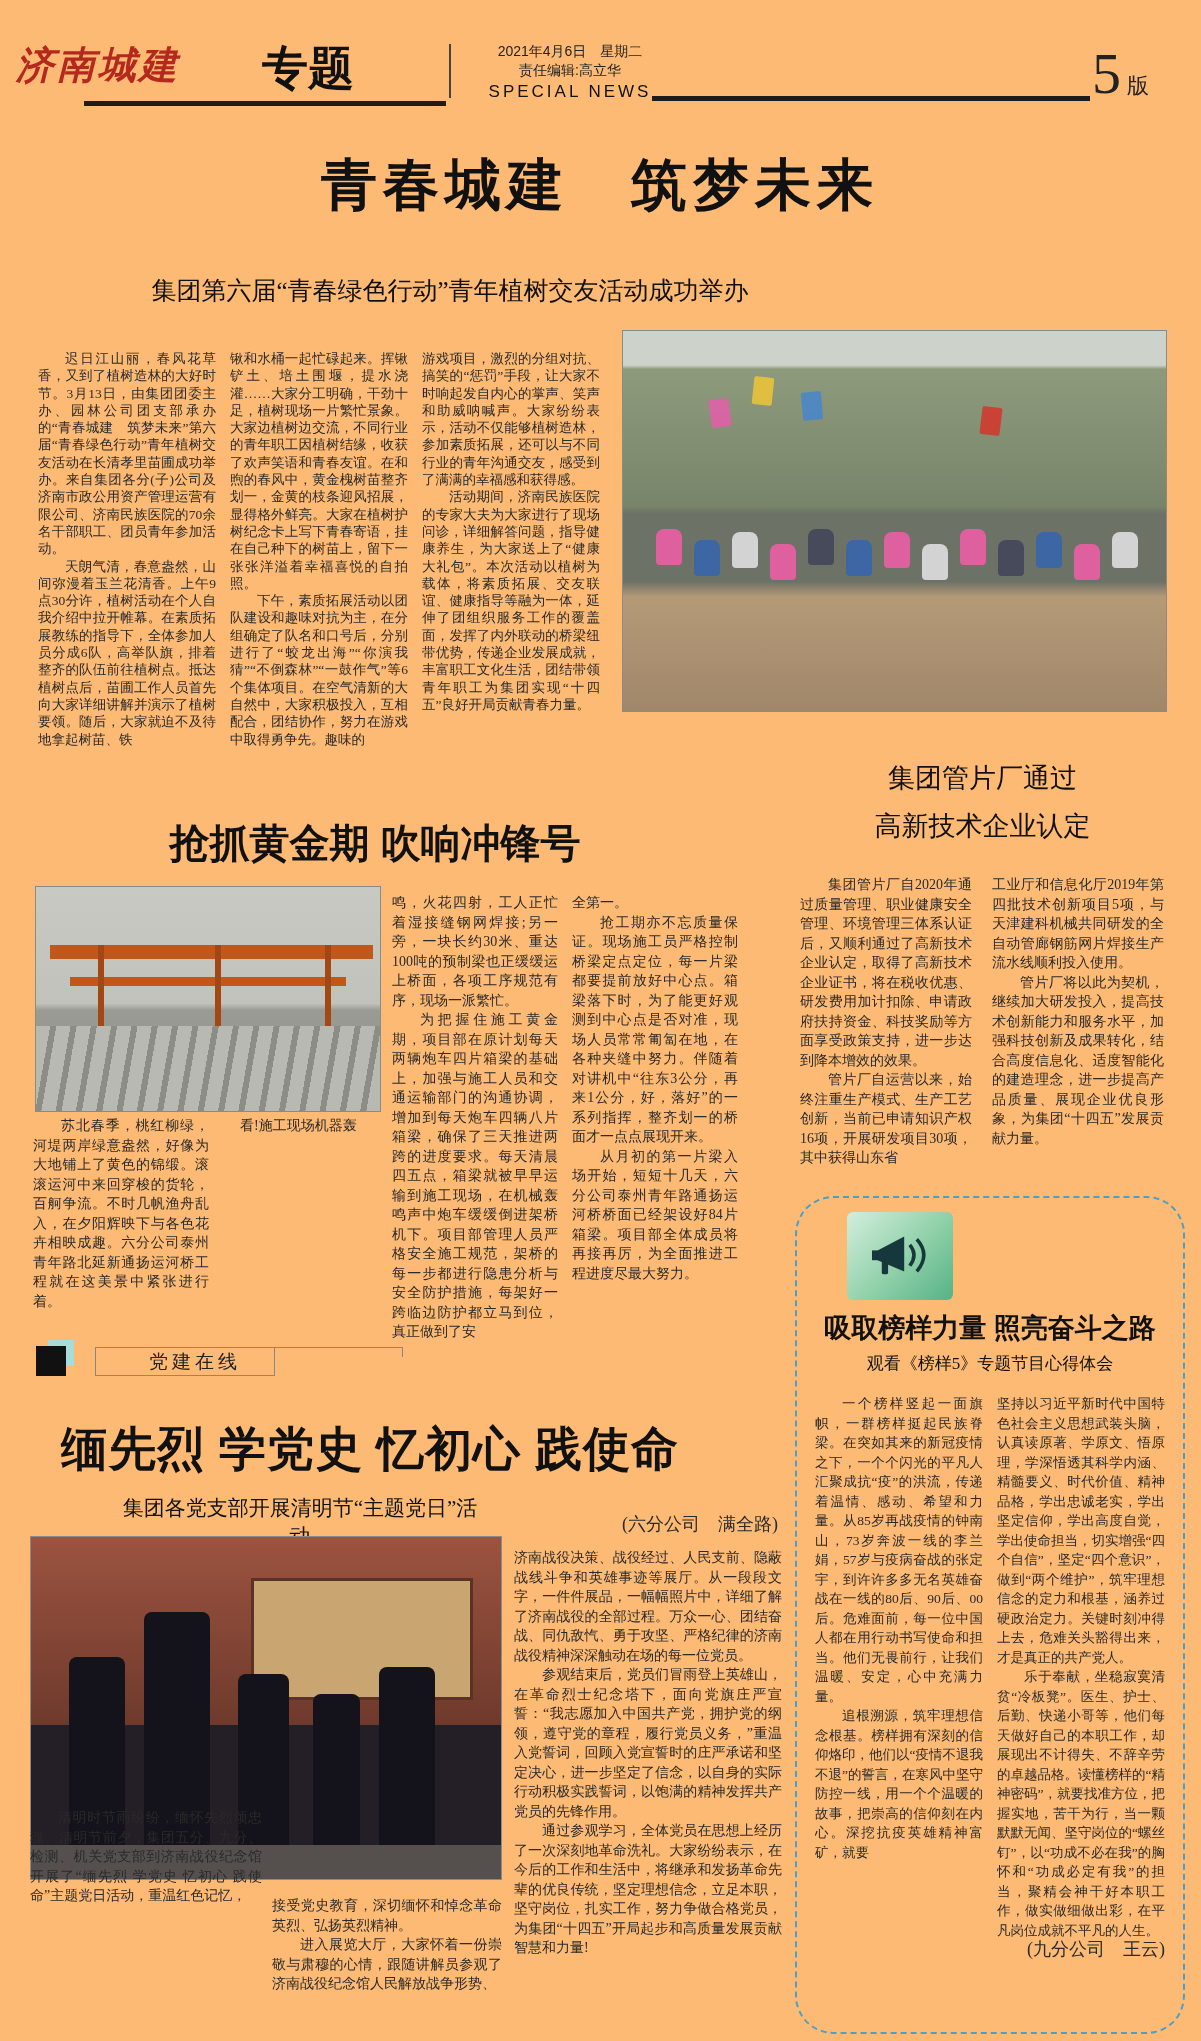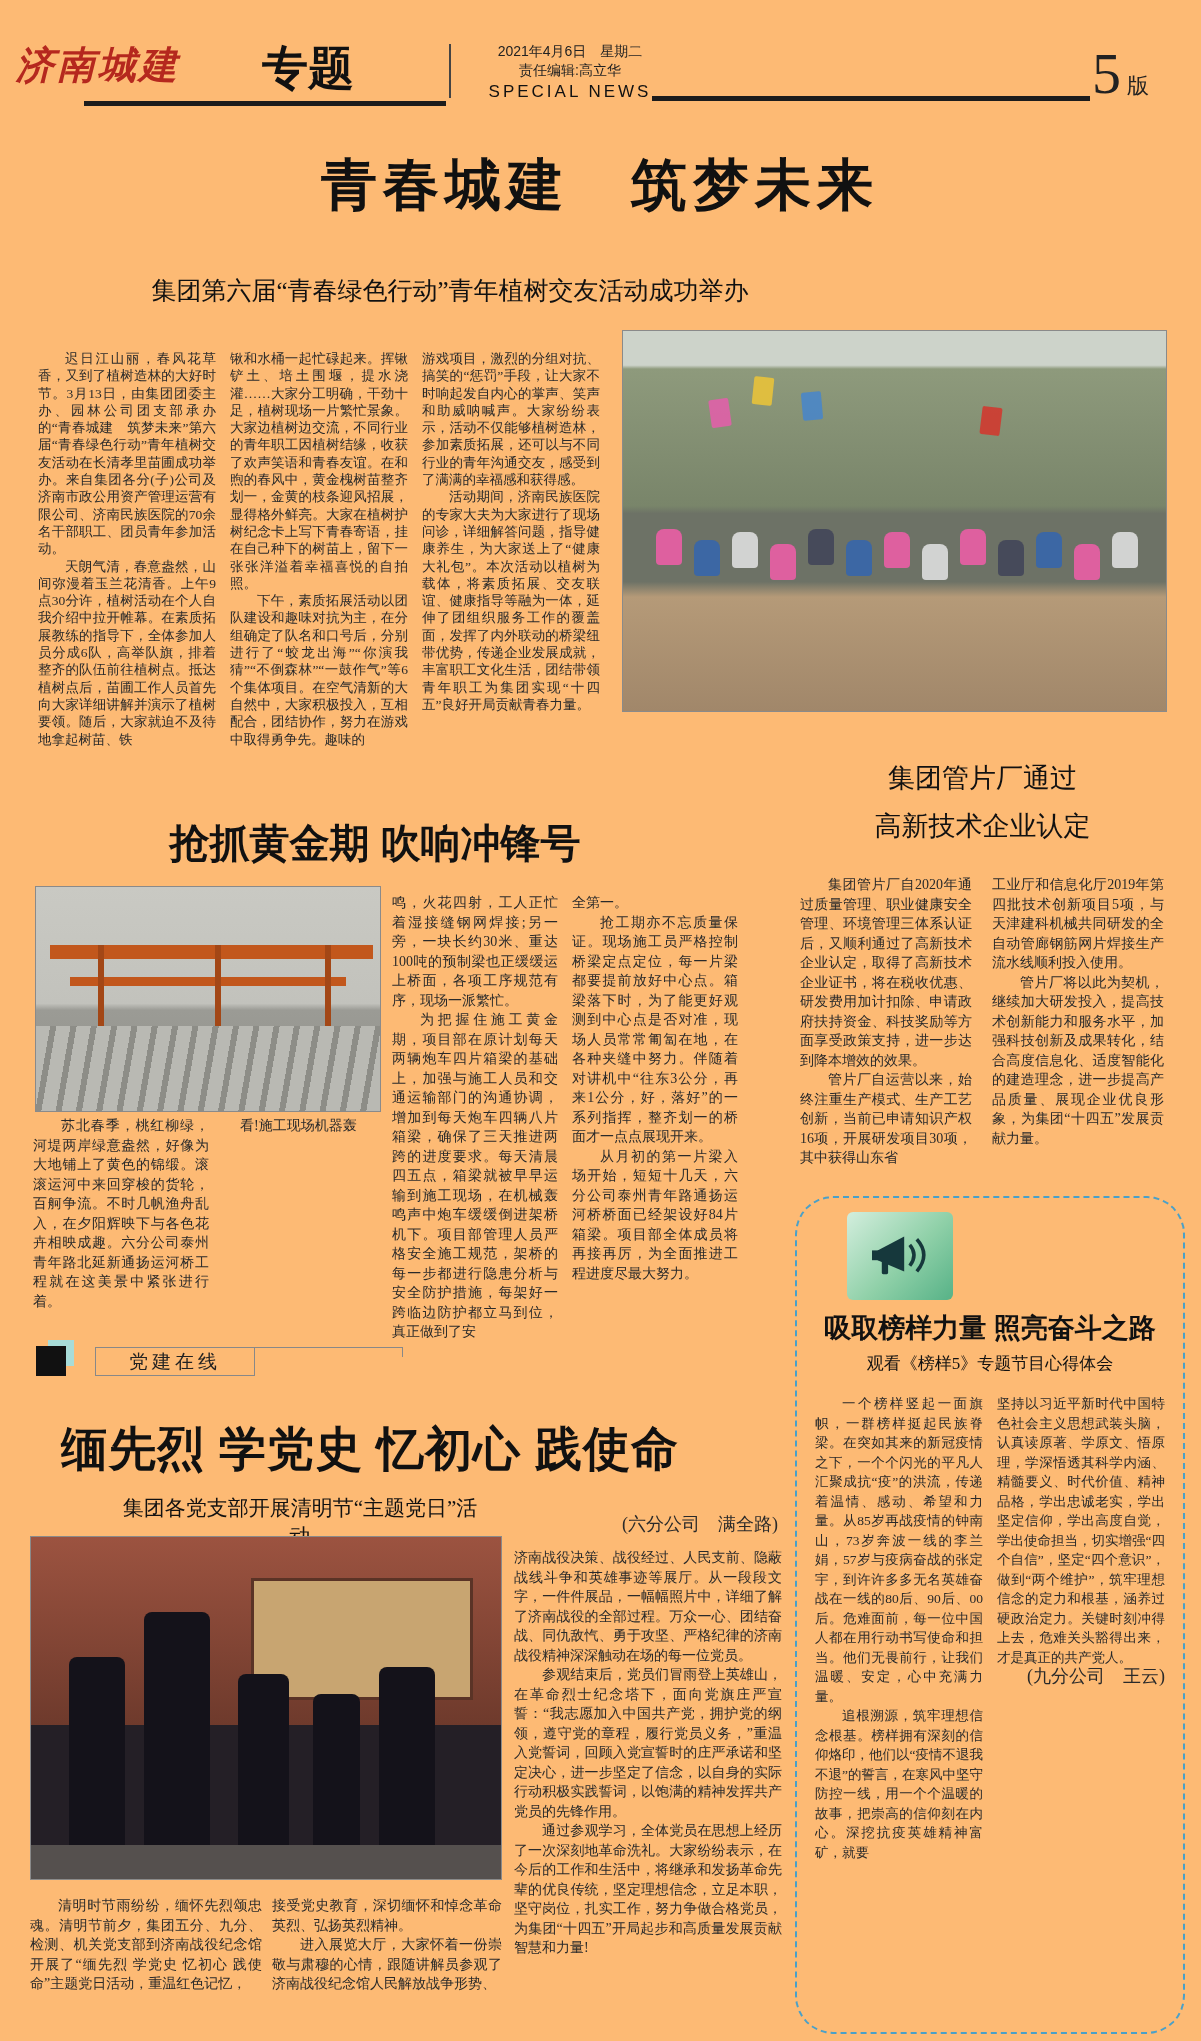--- a/index.html
+++ b/index.html
@@ -55,21 +55,21 @@
        background:linear-gradient(#9c5340,#6e3a2c);}
   .ph3 .case{position:absolute;right:6%;top:12%;width:46%;height:34%;background:#c8a571;
        border:3px solid #5a3326;}
   .ph3 .floor{position:absolute;left:0;bottom:0;width:100%;height:10%;background:#55504e;}
   .ph3 .sil{position:absolute;background:#14121a;border-radius:8px 8px 0 0;}
   
   .sq-teal{left:48px;top:1340px;width:26px;height:26px;background:#a8dcd8;}
   .sq-black{left:36px;top:1346px;width:30px;height:30px;background:#111;}
   .party-frame{left:95px;top:1347px;width:158px;height:27px;border:1px solid #888;
        text-align:center;font-size:19px;line-height:27px;color:#222;letter-spacing:4px;
-       font-family:"Liberation Sans",sans-serif;}
+       font-family:"Liberation Sans",sans-serif;padding-left:20px;}
   .party-line{left:253px;top:1347px;width:150px;height:1px;background:#888;}
   .party-tick{left:402px;top:1347px;width:1px;height:10px;background:#888;}
   
   .model-box{left:795px;top:1196px;width:386px;height:834px;border:2px dashed #4aa0c8;
        border-radius:38px;}
   .mb-in{position:absolute;}
   .icon-tile{left:50px;top:14px;width:106px;height:88px;border-radius:6px;
        background:linear-gradient(135deg,#d3eedd 0%,#8fd0a8 55%,#57b287 100%);
        display:flex;align-items:center;justify-content:center;}
   .h-model{left:0;top:112px;width:100%;text-align:center;font-size:27px;font-weight:bold;
@@ -190,21 +190,21 @@
     <div class="sil" style="left:44%;bottom:10%;width:11%;height:50%;"></div>
     <div class="sil" style="left:60%;bottom:10%;width:10%;height:44%;"></div>
     <div class="sil" style="left:74%;bottom:10%;width:12%;height:52%;"></div>
   </div>
 
   <div class="col c14" style="left:514px;top:1548px;width:268px;height:462px;">
     <p>济南战役决策、战役经过、人民支前、隐蔽战线斗争和英雄事迹等展厅。从一段段文字，一件件展品，一幅幅照片中，详细了解了济南战役的全部过程。万众一心、团结奋战、同仇敌忾、勇于攻坚、严格纪律的济南战役精神深深触动在场的每一位党员。</p>
     <p class="ind">参观结束后，党员们冒雨登上英雄山，在革命烈士纪念塔下，面向党旗庄严宣誓：“我志愿加入中国共产党，拥护党的纲领，遵守党的章程，履行党员义务，”重温入党誓词，回顾入党宣誓时的庄严承诺和坚定决心，进一步坚定了信念，以自身的实际行动积极实践誓词，以饱满的精神发挥共产党员的先锋作用。</p>
     <p class="ind">通过参观学习，全体党员在思想上经历了一次深刻地革命洗礼。大家纷纷表示，在今后的工作和生活中，将继承和发扬革命先辈的优良传统，坚定理想信念，立足本职，坚守岗位，扎实工作，努力争做合格党员，为集团“十四五”开局起步和高质量发展贡献智慧和力量!</p>
   </div>
-  <div class="col c14" style="left:30px;top:1896px;width:232px;height:112px;">
+  <div class="col c14" style="left:30px;top:1808px;width:232px;height:112px;">
     <p class="ind">清明时节雨纷纷，缅怀先烈颂忠魂。清明节前夕，集团五分、九分、检测、机关党支部到济南战役纪念馆开展了“缅先烈 学党史 忆初心 践使命”主题党日活动，重温红色记忆，</p>
   </div>
   <div class="col c14" style="left:272px;top:1896px;width:230px;height:112px;">
     <p>接受党史教育，深切缅怀和悼念革命英烈、弘扬英烈精神。</p>
     <p class="ind">进入展览大厅，大家怀着一份崇敬与肃穆的心情，跟随讲解员参观了济南战役纪念馆人民解放战争形势、</p>
   </div>
 
   <div class="abs model-box">
     <div class="mb-in icon-tile">
       <svg width="70" height="56" viewBox="0 0 100 80" aria-hidden="true">
@@ -216,17 +216,18 @@
       </svg>
     </div>
     <div class="mb-in h-model">吸取榜样力量 照亮奋斗之路</div>
     <div class="mb-in h-model-sub">观看《榜样5》专题节目心得体会</div>
     <div class="col mcol mcol1">
       <p class="ind">一个榜样竖起一面旗帜，一群榜样挺起民族脊梁。在突如其来的新冠疫情之下，一个个闪光的平凡人汇聚成抗“疫”的洪流，传递着温情、感动、希望和力量。从85岁再战疫情的钟南山，73岁奔波一线的李兰娟，57岁与疫病奋战的张定宇，到许许多多无名英雄奋战在一线的80后、90后、00后。危难面前，每一位中国人都在用行动书写使命和担当。他们无畏前行，让我们温暖、安定，心中充满力量。</p>
       <p class="ind">追根溯源，筑牢理想信念根基。榜样拥有深刻的信仰烙印，他们以“疫情不退我不退”的誓言，在寒风中坚守防控一线，用一个个温暖的故事，把崇高的信仰刻在内心。深挖抗疫英雄精神富矿，就要</p>
     </div>
     <div class="col mcol mcol2">
       <p>坚持以习近平新时代中国特色社会主义思想武装头脑，认真读原著、学原文、悟原理，学深悟透其科学内涵、精髓要义、时代价值、精神品格，学出忠诚老实，学出坚定信仰，学出高度自觉，学出使命担当，切实增强“四个自信”，坚定“四个意识”，做到“两个维护”，筑牢理想信念的定力和根基，涵养过硬政治定力。关键时刻冲得上去，危难关头豁得出来，才是真正的共产党人。</p>
+      <p class="ind">乐于奉献，坐稳寂寞清贫“冷板凳”。医生、护士、后勤、快递小哥等，他们每天做好自己的本职工作，却展现出不计得失、不辞辛劳的卓越品格。读懂榜样的“精神密码”，就要找准方位，把握实地，苦干为行，当一颗默默无闻、坚守岗位的“螺丝钉”，以“功成不必在我”的胸怀和“功成必定有我”的担当，聚精会神干好本职工作，做实做细做出彩，在平凡岗位成就不平凡的人生。</p>
       <p class="attr">(九分公司　王云)</p>
     </div>
   </div>
 
 </div>
 
 </body></html>

